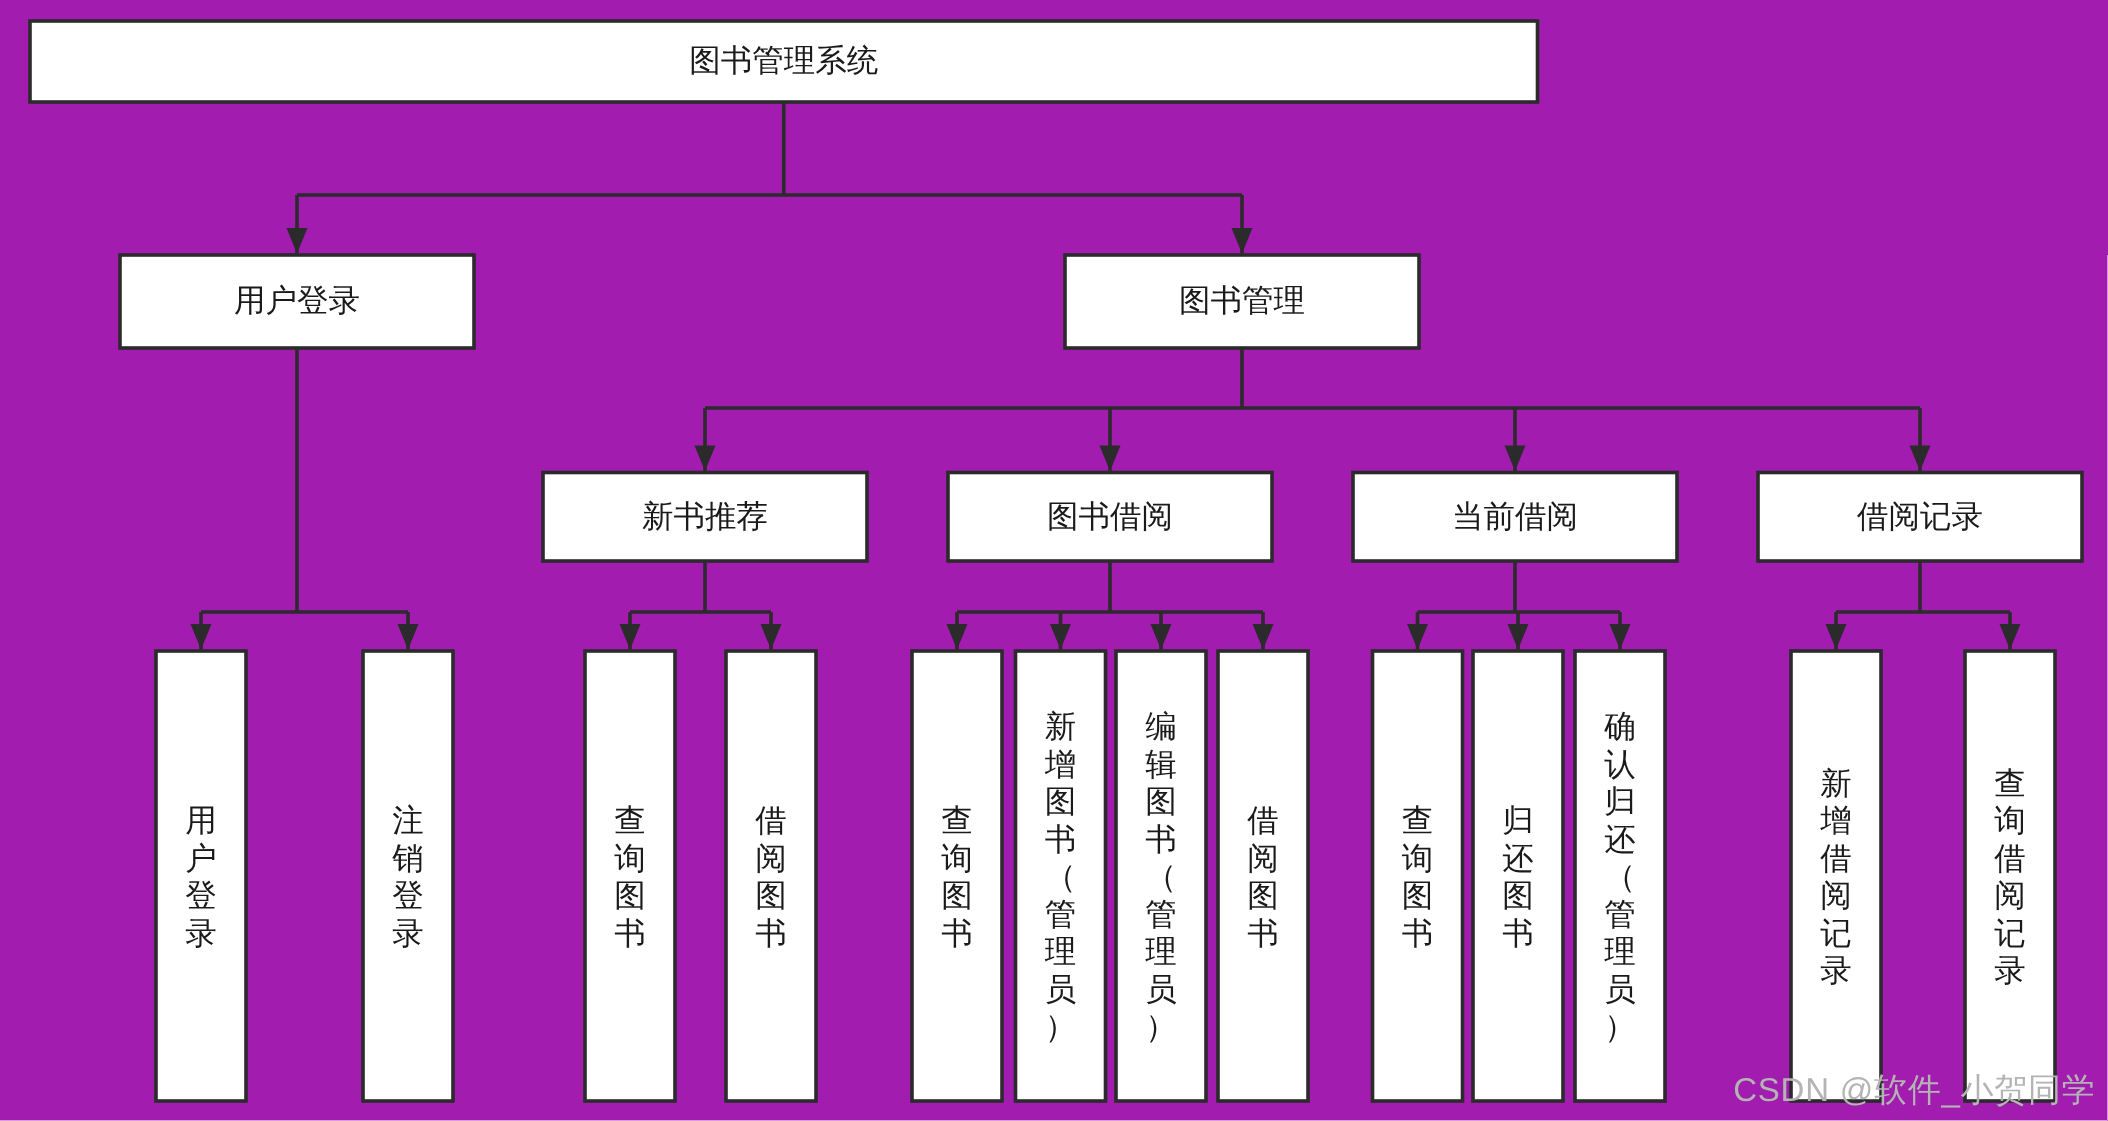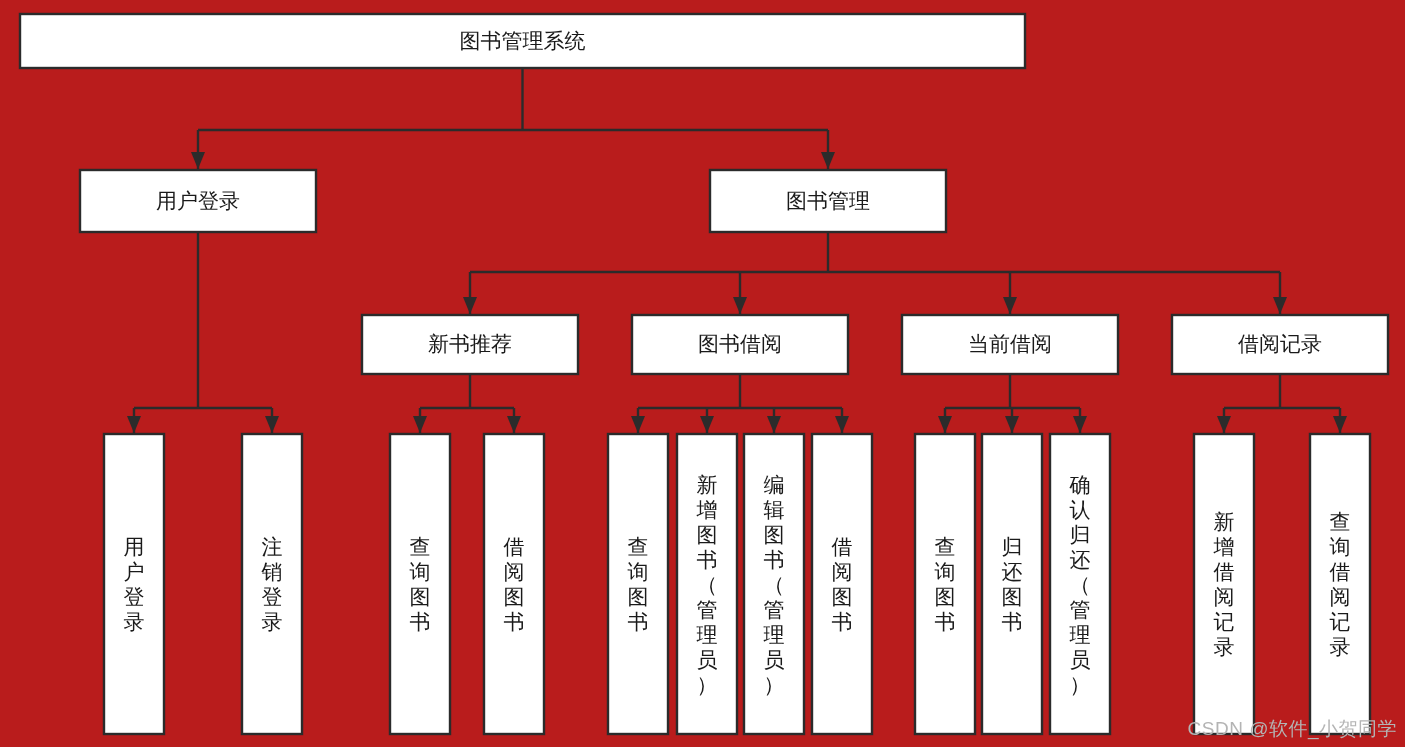--- a/index.html
+++ b/index.html
@@ -7,21 +7,21 @@
     padding: 0;
     background: #ffffff;
   }
   body {
     font-family: "Liberation Sans", "DejaVu Sans", sans-serif;
   }
   #diagram-root {
     position: relative;
     width: 1405px;
     height: 747px;
-    background: #b91c1c;
+    background: #a21caf;
     overflow: hidden;
   }
   svg#flow-svg {
     position: absolute;
     left: 0;
     top: 0;
     width: 1405px;
     height: 747px;
   }
   .node-box {
@@ -49,21 +49,21 @@
     fill: #1a1a1a;
     font-family: "Liberation Sans", "DejaVu Sans", sans-serif;
     font-size: 21px;
     text-anchor: middle;
   }
   .watermark {
     position: absolute;
     right: 8px;
     bottom: 5px;
     font-family: "Liberation Sans", "DejaVu Sans", sans-serif;
-    font-size: 19px;
+    font-size: 22px;
     color: #b4b4b4;
     white-space: nowrap;
     letter-spacing: 0.5px;
   }
 </style>
 </head>
 <body>
 
 <div id="diagram-root">
 

